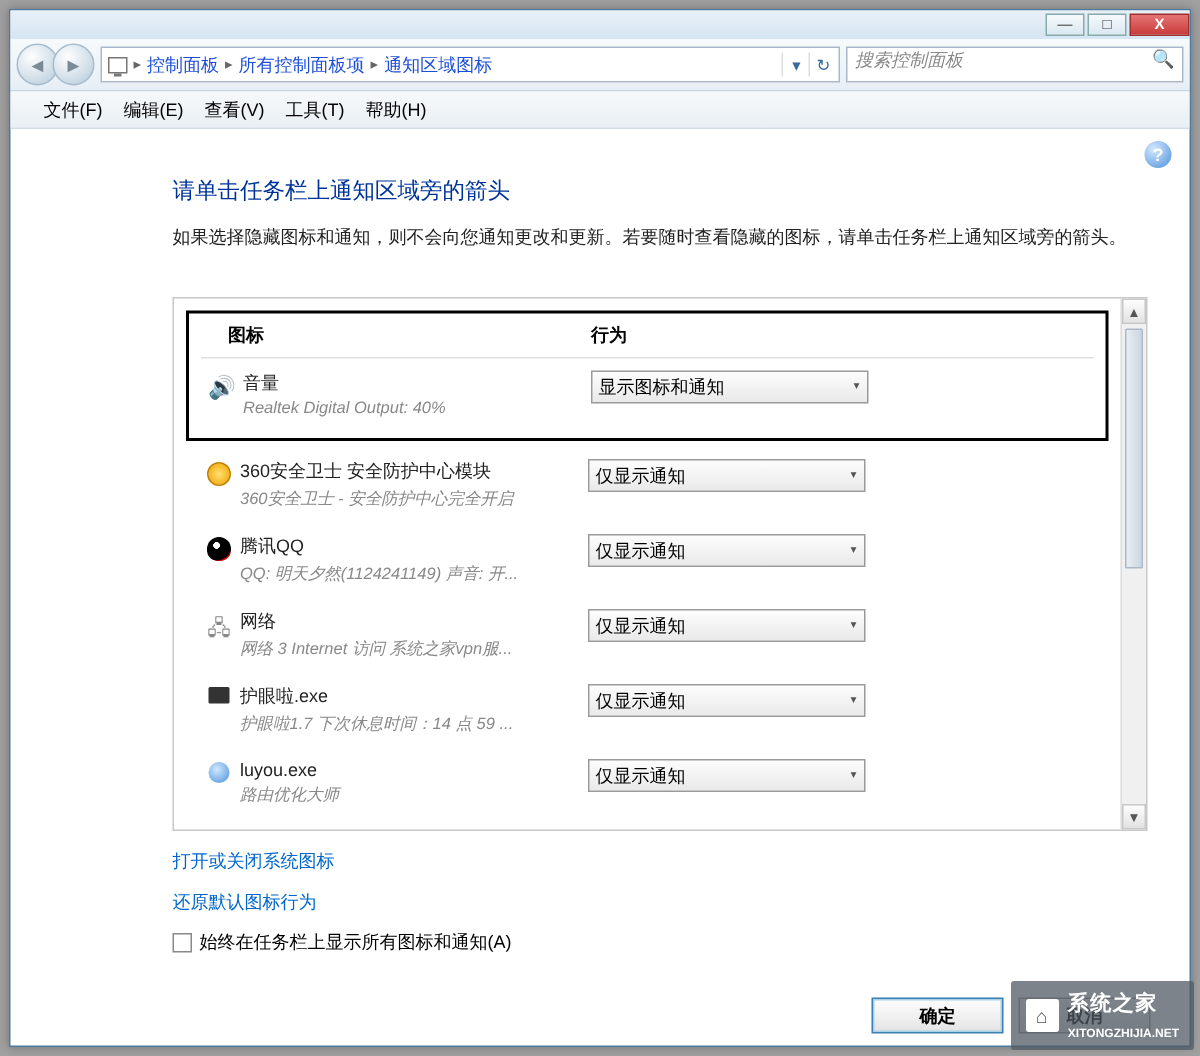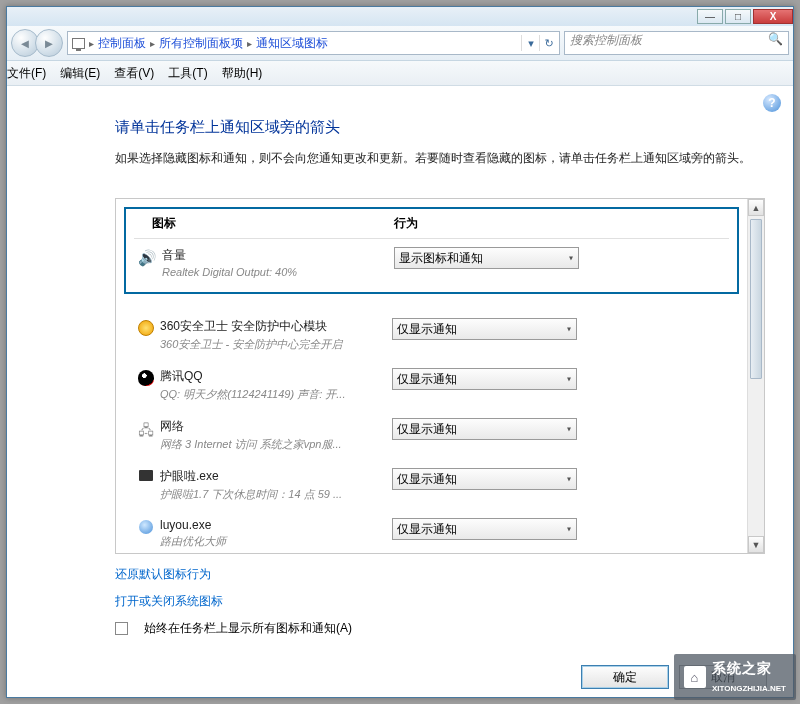--- a/index.html
+++ b/index.html
@@ -23,21 +23,21 @@
 .navcircle + .navcircle { margin-left:-4px; }
 .addressbar { flex:1; height:24px; background:#fff; border:1px solid #a8b8c8; display:flex; align-items:center; font-size:12px; padding:0 4px; gap:4px; }
 .addrseg { color:#1d4ed8; }
 .addrsep { color:#666; font-size:10px; }
 .addrend { margin-left:auto; display:flex; gap:2px; }
 .addricon { width:16px; height:16px; display:inline-flex; align-items:center; justify-content:center; color:#3a6a9a; font-size:11px; border-left:1px solid #ddd; padding-left:3px; cursor:pointer;}
 .searchbox { width:225px; height:24px; background:#fff; border:1px solid #a8b8c8; display:flex; align-items:flex-start; padding:0 5px; font-size:12px; color:#888; font-style:italic; }
 .searchbox .mag { margin-left:auto; font-style:normal; color:#3a6a9a; cursor:pointer; }
 
 
-.menubar { height:25px; background:linear-gradient(#f6f9fb,#e9eff4); border-bottom:1px solid #d0dce5; display:flex; align-items:center; padding:0 0; gap:14px; font-size:12px; }
+.menubar { height:25px; background:linear-gradient(#f6f9fb,#e9eff4); border-bottom:1px solid #d0dce5; display:flex; align-items:center; padding:0 22px; gap:14px; font-size:12px; }
 .menuitem { cursor:pointer; }
 
 
 .content { position:relative; padding:14px 28px 10px 108px; height:calc(100% - 19px - 35px - 25px); }
 .helpicon { position:absolute; right:12px; top:8px; width:18px; height:18px; border-radius:50%; background:radial-gradient(circle at 35% 30%, #d5e8ff,#4a90d9); color:#fff; font-size:12px; display:flex; align-items:center; justify-content:center; font-weight:bold; cursor:pointer;}
 .heading { color:#003399; font-size:15px; margin-top:18px; margin-bottom:12px; }
 .desc { font-size:12px; color:#222; line-height:1.6; margin-bottom:30px; }
 
 .listframe { border:1px solid #c8c8c8; height:356px; position:relative; display:flex; }
 .listinner { flex:1; overflow:hidden; padding:10px 16px 0 16px; }
@@ -45,34 +45,34 @@
 .colicon { width:260px; padding-left:18px; }
 .colact { flex:1; }
 .row { display:flex; align-items:flex-start; padding:8px 0; }
 .rowico { width:28px; display:flex; justify-content:center; padding-top:2px;}
 .rowtxt { width:232px; }
 .rowname { font-size:12px; color:#222; }
 .rowsub { font-size:11px; color:#888; font-style:italic; margin-top:2px; white-space:nowrap; overflow:hidden; text-overflow:ellipsis; max-width:220px;}
 .rowsel { flex:1; }
 .combo { width:185px; height:22px; background:linear-gradient(#fdfdfd,#e9e9e9); border:1px solid #9a9a9a; font-size:12px; padding:0 4px; display:flex; align-items:center; cursor:pointer; position:relative;font-family:Liberation Mono, monospace;}
 .combo::after { content:"▾"; position:absolute; right:4px; color:#555; font-size:10px; }
-.hl { border:2px solid #0369a1; padding:6px 8px; margin:-2px -8px 16px -8px; }
+.hl { border:2px solid #000000; padding:6px 8px; margin:-2px -8px 4px -8px; }
 
 .scrollbar { width:17px; background:#f0f0f0; border-left:1px solid #ddd; position:relative;}
 .scrollup,.scrolldown{height:17px; background:linear-gradient(#fdfdfd,#e2e2e2); border:1px solid #c8c8c8; display:flex; align-items:center;justify-content:center; font-size:9px; color:#555; cursor:pointer;}
 .scrolldown{position:absolute; bottom:0; left:0; right:0;}
 .scrollthumb{position:absolute; left:2px; right:2px; top:20px; height:160px; background:linear-gradient(to right,#e8eef3,#c9d6e0); border:1px solid #a8b8c8; border-radius:1px; cursor:pointer;}
 
 .links { margin-top:12px; font-size:12px; }
 .link { color:#0066cc; cursor:pointer; margin-bottom:10px; display:block; }
-.checkrow { display:flex; align-items:center; gap:16px; font-size:12px; margin-top:2px;}
+.checkrow { display:flex; align-items:center; gap:5px; font-size:12px; margin-top:2px;}
 .chk { width:13px; height:13px; border:1px solid #888; background:#fff; cursor:pointer;}
 
 .footer { position:absolute; bottom:8px; right:26px; display:flex; gap:10px; }
-.btn { width:88px; height:24px; background:linear-gradient(#fdfdfd,#e4e4e4); border:1px solid #9a9a9a; font-size:12px; cursor:pointer; display:flex; align-items:center; justify-content:center;}
+.btn { width:88px; height:24px; background:linear-gradient(#fdfdfd,#e4e4e4); border:1px solid #9a9a9a; font-size:12px; cursor:pointer; display:flex; align-items:center; justify-content:center;font-weight:bold;}
 .btn.primary { border:1px solid #3c7fb1; box-shadow:inset 0 0 0 1px #a8d0e8; }
 
 .watermark { position:absolute; right:4px; bottom:4px; font-size:14px; color:#fff; background:rgba(80,90,100,.75); padding:6px 10px; border-radius:2px; display:flex; align-items:center; gap:6px; font-weight:bold; letter-spacing:1px;}
 .wmicon{width:22px;height:22px;background:#fff;border-radius:2px;display:inline-flex;align-items:center;justify-content:center;color:#556;font-size:13px;}
 
 
 .ico-vol{color:#999;font-size:15px;}
 .ico-360{width:16px;height:16px;border-radius:50%;background:radial-gradient(#ffe070,#f0a000);border:1px solid #c08000;}
 .ico-qq{width:16px;height:16px;border-radius:50% 50% 45% 45%;background:radial-gradient(circle at 40% 35%,#fff 15%,#000 17%,#000 70%,#c00 72%);}
 .ico-net{color:#888;font-size:14px;}
@@ -217,22 +217,22 @@
           </div>
       </div>
       <div class="scrollbar">
         <div class="scrollup">▲</div>
         <div class="scrollthumb"></div>
         <div class="scrolldown">▼</div>
       </div>
     </div>
 
     <div class="links">
+      <span class="link">打开或关闭系统图标</span>
       <span class="link">还原默认图标行为</span>
-      <span class="link">打开或关闭系统图标</span>
     </div>
 
     <div class="checkrow">
       <span class="chk"></span>
       <span>始终在任务栏上显示所有图标和通知(A)</span>
     </div>
 
     <div class="footer">
       <div class="btn primary">确定</div>
       <div class="btn">取消</div>

